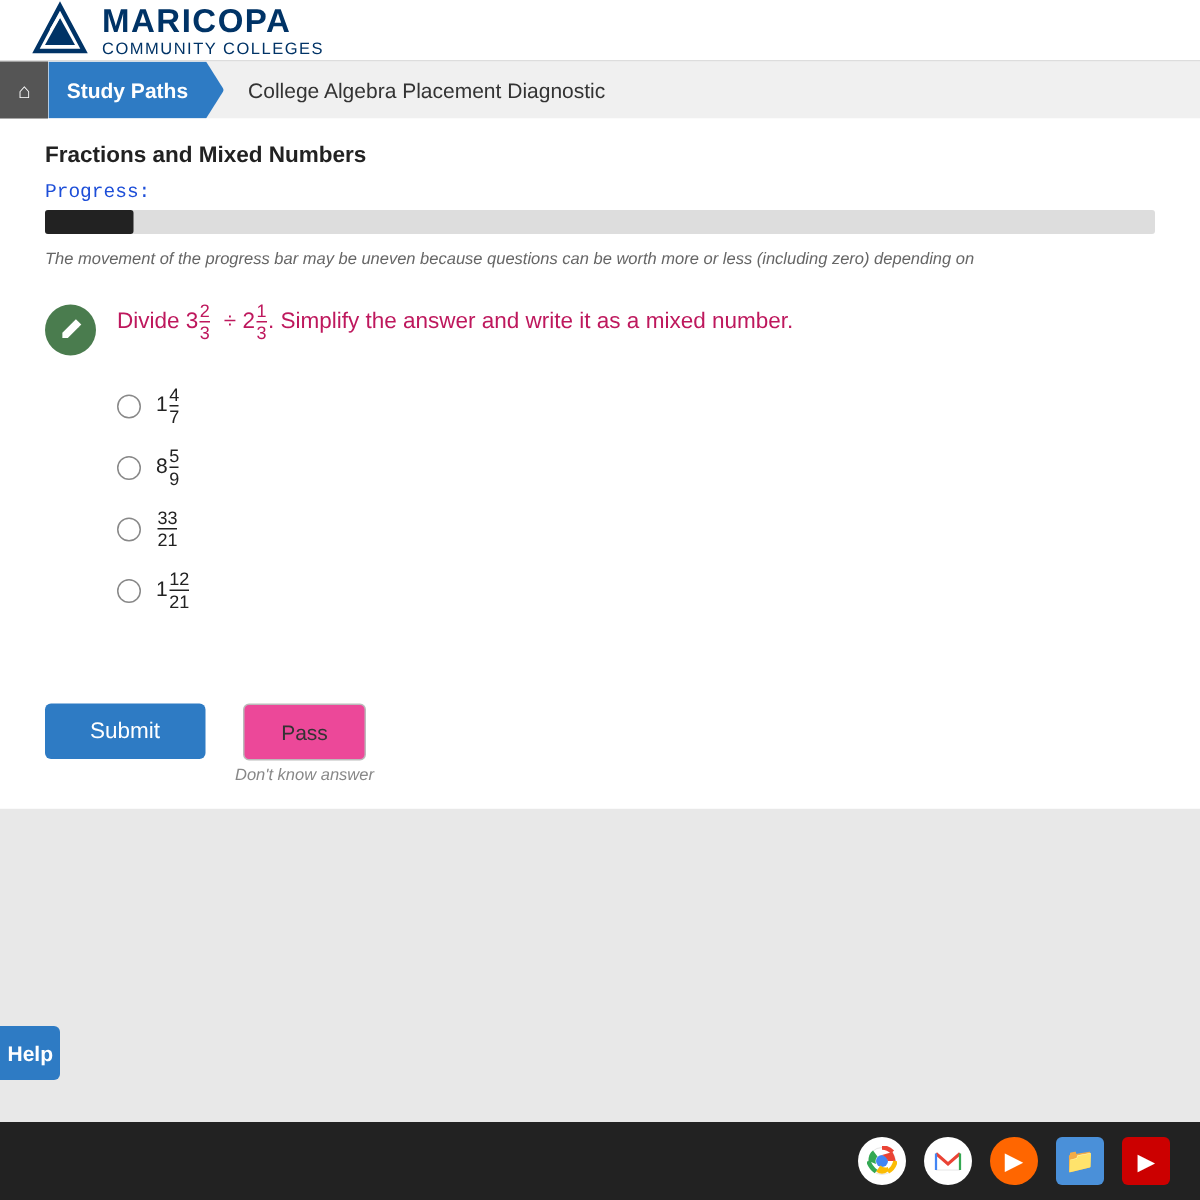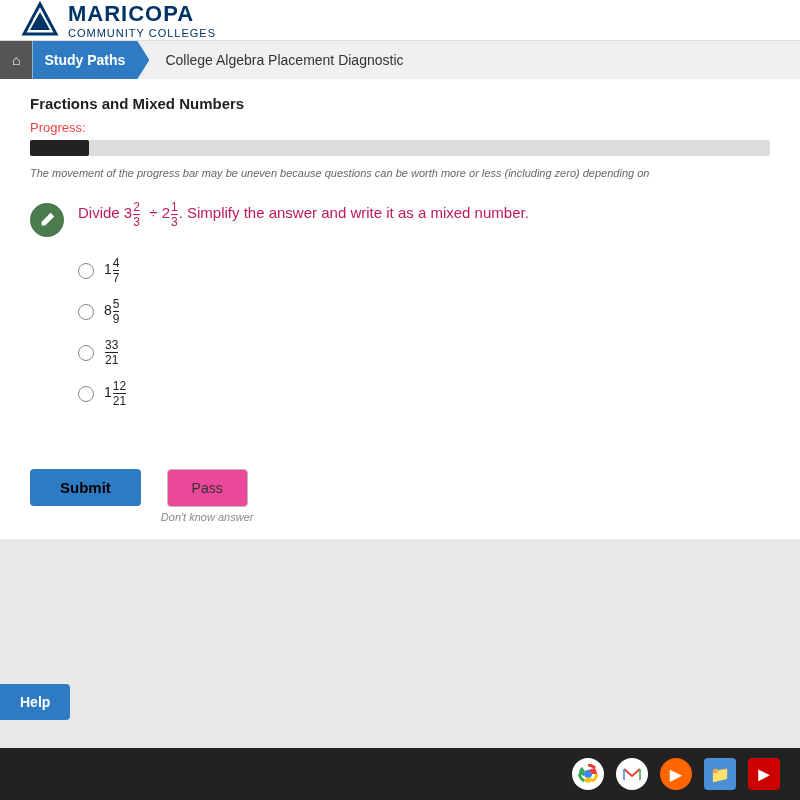--- a/index.html
+++ b/index.html
@@ -94,22 +94,23 @@
 
     .section-title {
       font-size: 15px;
       font-weight: bold;
       color: #222;
       margin-bottom: 8px;
     }
 
     .progress-label {
       font-size: 13px;
-      color: #ef4444;
+      color: #1d4ed8;
       margin-bottom: 5px;
+      font-family: Liberation Mono, monospace;
     }
 
     .progress-bar-container {
       background: #ddd;
       height: 16px;
       border-radius: 2px;
       width: 100%;
       margin-bottom: 10px;
     }
     .progress-bar-fill {
@@ -201,25 +202,25 @@
     .button-area {
       display: flex;
       align-items: flex-start;
       gap: 20px;
       margin-left: 0;
       padding: 16px 30px;
       background: white;
     }
     .btn-submit {
       background: #2e7bc4;
-      color: #000000;
+      color: #ffffff;
       border: none;
       padding: 10px 30px;
       font-size: 15px;
-      font-weight: bold;
+      font-weight: normal;
       border-radius: 4px;
       cursor: pointer;
     }
     .btn-pass-area {
       display: flex;
       flex-direction: column;
       align-items: center;
       gap: 4px;
     }
     .btn-pass {
@@ -237,21 +238,21 @@
       font-style: italic;
     }
 
     
     .help-button {
       position: absolute;
       left: 0;
       bottom: 80px;
       background: #2e7bc4;
       color: white;
-      padding: 10px 20px;
+      padding: 10px 5px;
       font-size: 14px;
       font-weight: bold;
       border-radius: 0 4px 4px 0;
       cursor: pointer;
       z-index: 10;
     }
 
     
     .taskbar {
       position: absolute;

